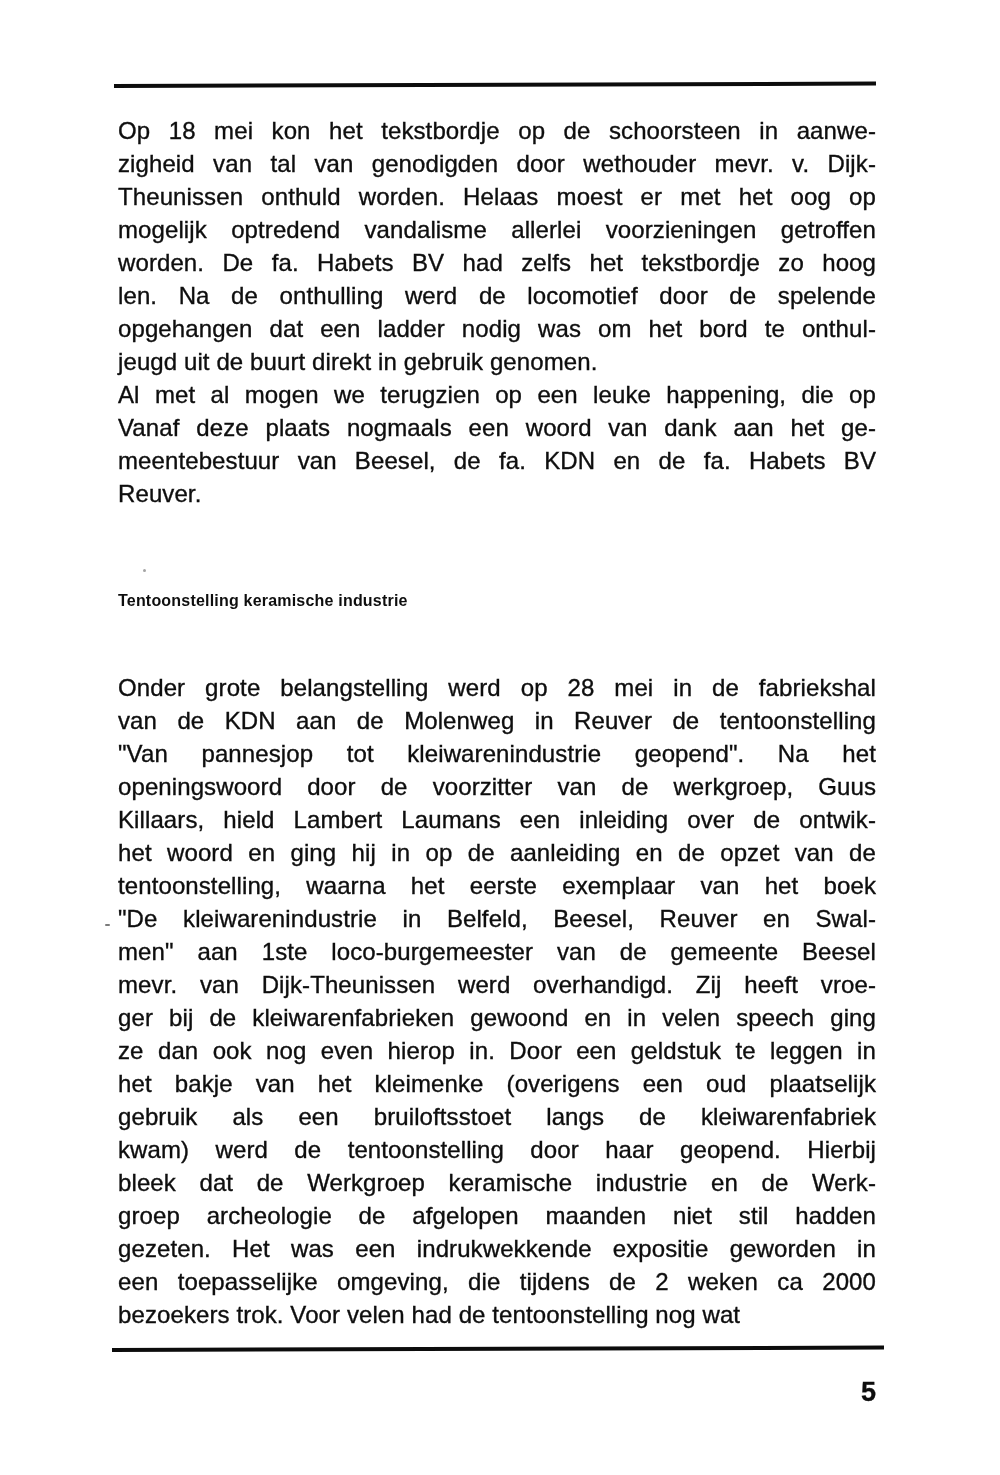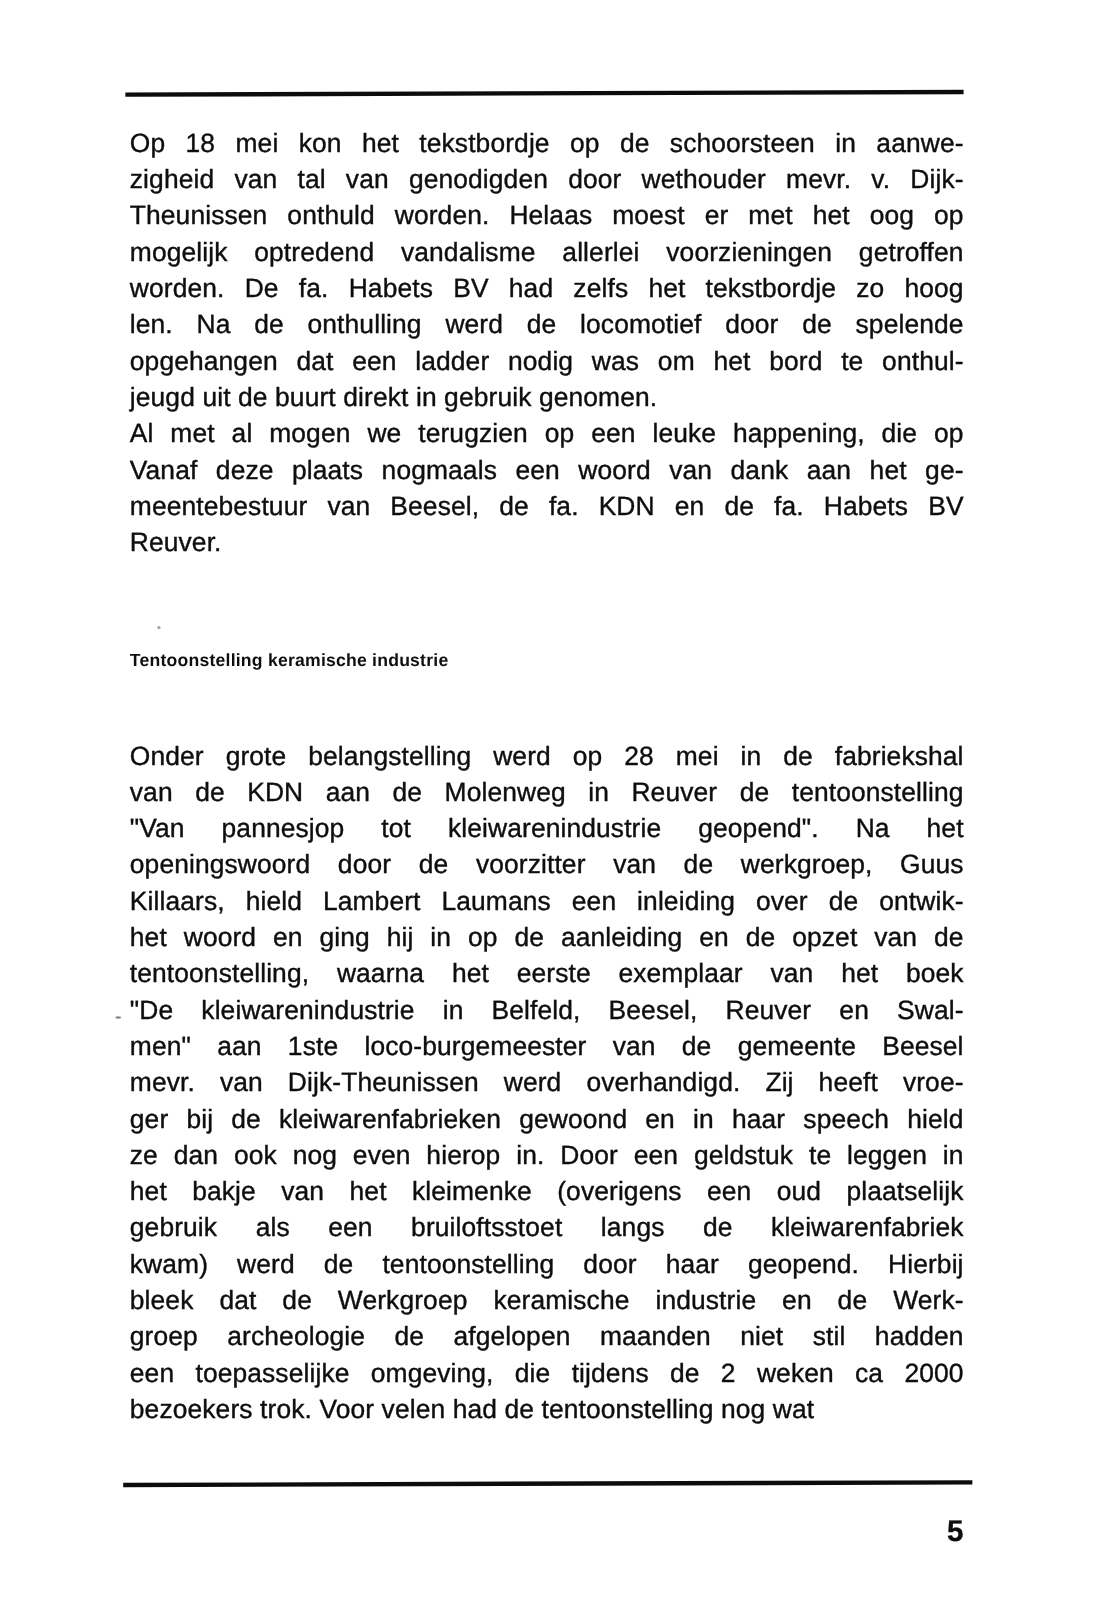--- a/index.html
+++ b/index.html
@@ -93,27 +93,28 @@
     <div class="line">Onder grote belangstelling werd op 28 mei in de fabriekshal</div>
     <div class="line">van de KDN aan de Molenweg in Reuver de tentoonstelling</div>
     <div class="line">"Van pannesjop tot kleiwarenindustrie geopend". Na het</div>
     <div class="line">openingswoord door de voorzitter van de werkgroep, Guus</div>
     <div class="line">Killaars, hield Lambert Laumans een inleiding over de ontwik-</div>
     <div class="line">het woord en ging hij in op de aanleiding en de opzet van de</div>
     <div class="line">tentoonstelling, waarna het eerste exemplaar van het boek</div>
     <div class="line">"De kleiwarenindustrie in Belfeld, Beesel, Reuver en Swal-</div>
     <div class="line">men" aan 1ste loco-burgemeester van de gemeente Beesel</div>
     <div class="line">mevr. van Dijk-Theunissen werd overhandigd. Zij heeft vroe-</div>
-    <div class="line">ger bij de kleiwarenfabrieken gewoond en in haar speech hield</div>
+    <div class="line">ger bij de kleiwarenfabrieken gewoond en in velen speech ging</div>
     <div class="line">ze dan ook nog even hierop in. Door een geldstuk te leggen in</div>
     <div class="line">het bakje van het kleimenke (overigens een oud plaatselijk</div>
     <div class="line">gebruik als een bruiloftsstoet langs de kleiwarenfabriek</div>
     <div class="line">kwam) werd de tentoonstelling door haar geopend. Hierbij</div>
     <div class="line">bleek dat de Werkgroep keramische industrie en de Werk-</div>
     <div class="line">groep archeologie de afgelopen maanden niet stil hadden</div>
+    <div class="line">gezeten. Het was een indrukwekkende expositie geworden in</div>
     <div class="line">een toepasselijke omgeving, die tijdens de 2 weken ca 2000</div>
     <div class="line end">bezoekers trok. Voor velen had de tentoonstelling nog wat</div>
   </div>
 
   <div class="rule rule-bottom"></div>
 
   <div class="page-number">5</div>
 
   <div class="speck speck-1"></div>
   <div class="speck speck-2"></div>

